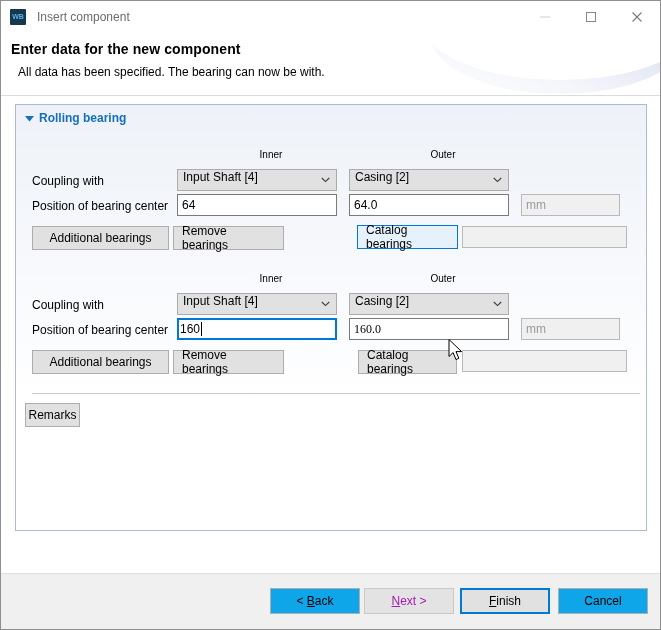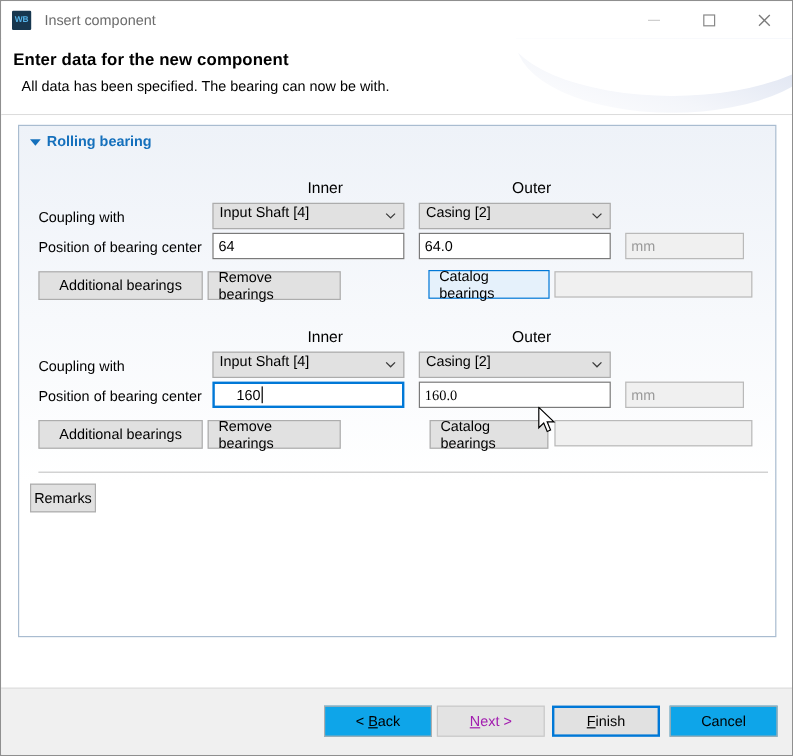--- a/index.html
+++ b/index.html
@@ -154,21 +154,21 @@
     color: #1570bc;
   }
 
   .content {
     position: relative;
   }
 
   
   .col-head {
     position: absolute;
-    font-size: 13px;
+    font-size: 10px;
     color: #000000;
     text-align: center;
     width: 160px;
   }
   .row-label {
     position: absolute;
     left: 16px;
     font-size: 12px;
     color: #000000;
     white-space: nowrap;
@@ -202,21 +202,21 @@
     background: #ffffff;
     border: 1px solid #7a7a7a;
     display: flex;
     align-items: center;
     padding-left: 4px;
     font-size: 12px;
     color: #000000;
   }
   .txt.focused {
     border: 2px solid #0078d7;
-    padding-left: 18px;
+    padding-left: 1px;
   }
   .caret-bar {
     display: inline-block;
     width: 1px;
     height: 14px;
     background: #000;
     margin-left: 1px;
   }
   .txt.disabled {
     background: #f0f0f0;

